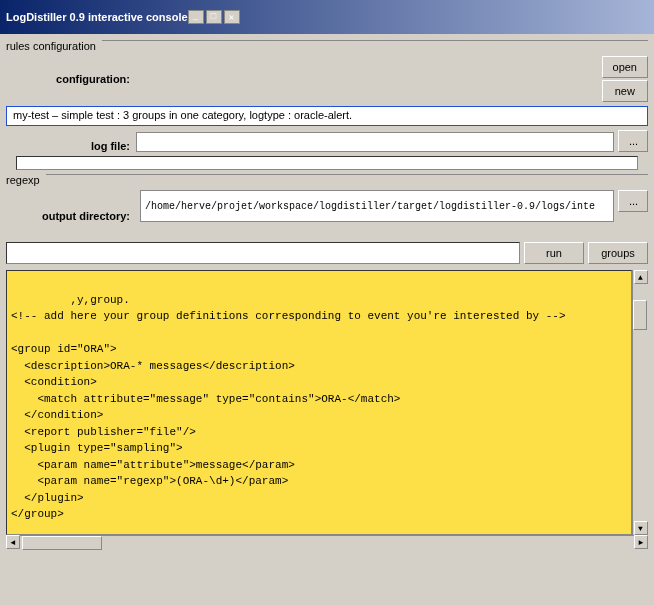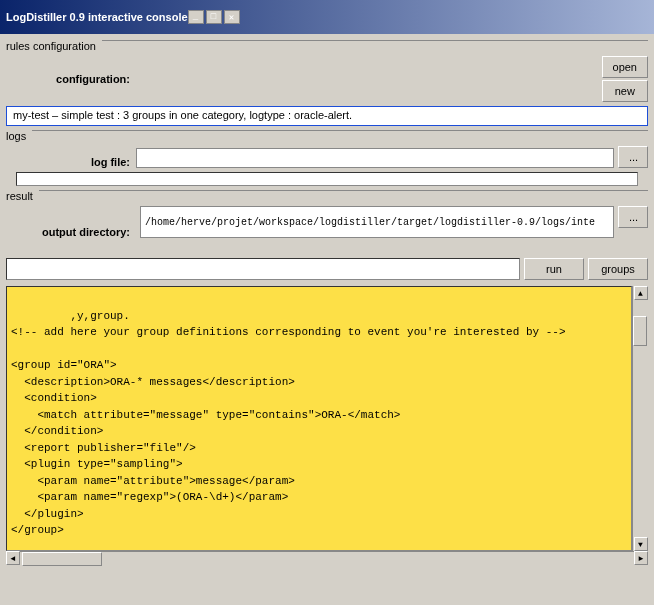--- a/index.html
+++ b/index.html
@@ -233,34 +233,31 @@
       <span class="field-label">configuration:</span>
     </div>
     <div class="open-btn-container" style="margin-left:4px;">
       <button class="btn">open</button>
       <button class="btn">new</button>
     </div>
   </div>
 
   <div class="status-bar">my-test – simple test : 3 groups in one category, logtype : oracle-alert.</div>
 
-  <div class="section-label">
-    <span>logs</span>
-  </div>
 
   <div class="field-row">
     <span class="field-label">log file:</span>
     <input class="field-input" type="text" style="flex: 1 1 0%;" value="">
     <button class="btn" style="margin-left:4px; width:30px;">...</button>
   </div>
 
   <div class="progress-bar-container" style="margin-left:10px; margin-right:10px;"></div>
 
   <div class="section-label">
-    <span>result</span>
+    <span>regexp</span>
   </div>
 
   <div class="field-row">
     <span class="field-label" style="min-width:120px;">output directory:</span>
     <div class="output-field-container">
       <input class="output-input" type="text" value="/home/herve/projet/workspace/logdistiller/target/logdistiller-0.9/logs/inte" style="">
       <button class="btn" style="width:30px;">...</button>
     </div>
   </div>
 

